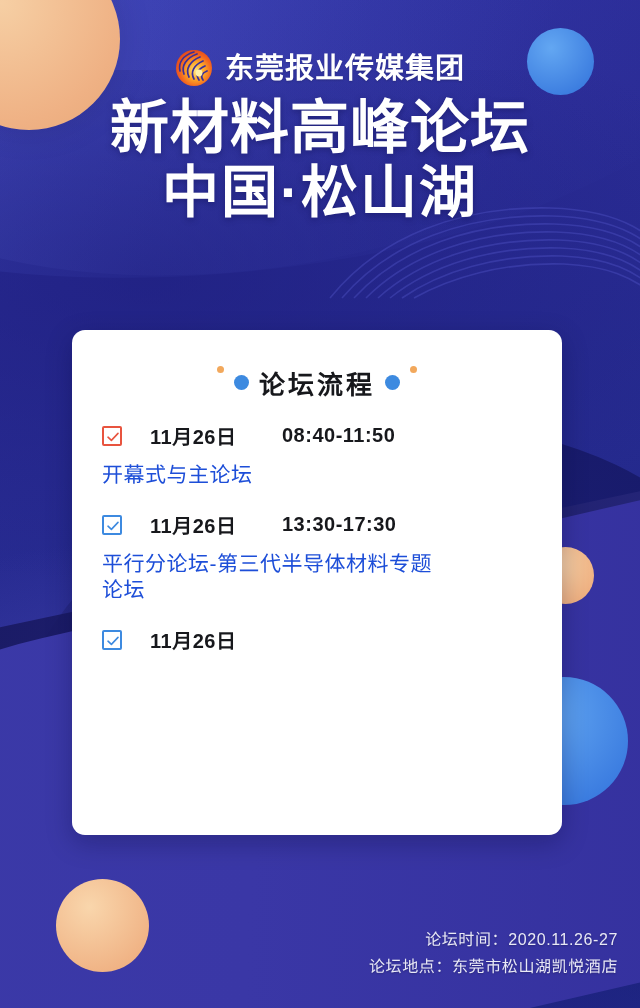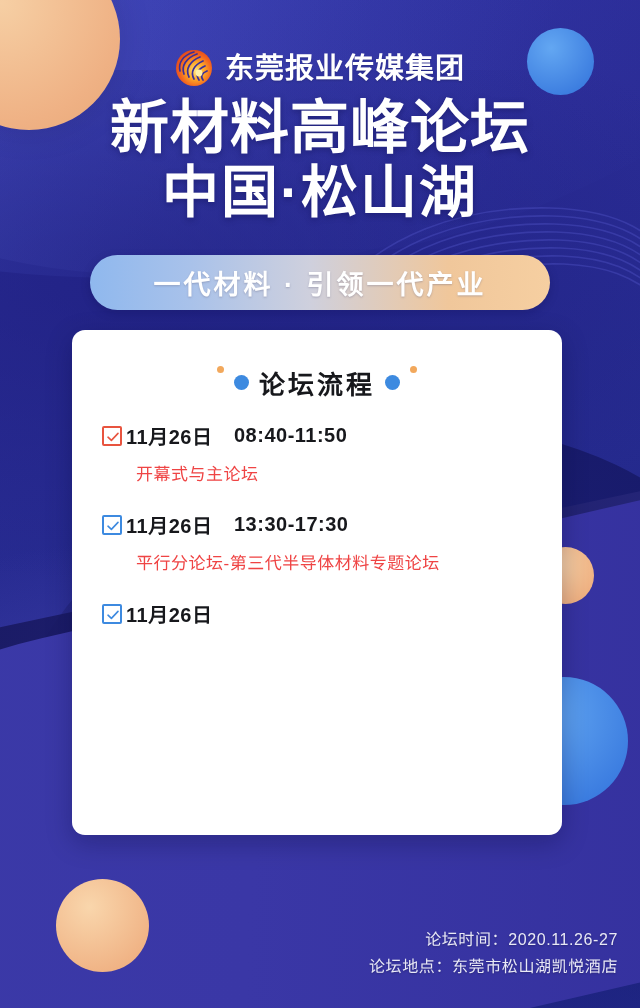--- a/index.html
+++ b/index.html
@@ -153,37 +153,37 @@
   }
   .card-head h2{
     margin:0;font-size:26px;font-weight:800;color:#17181c;letter-spacing:3px;
   }
   .dot{border-radius:50%;display:inline-block;}
   .dot-sm-orange{width:7px;height:7px;background:#f2a85c;align-self:flex-start;margin-top:2px;}
   .dot-lg-blue{width:15px;height:15px;background:#3d8ae0;}
 
   .agenda{margin-top:4px;}
   .agenda-item{margin-bottom:22px;}
-  .agenda-row{display:flex;align-items:center;gap:4px;}
+  .agenda-row{display:flex;align-items:center;gap:28px;}
   .chk{
     width:20px;height:20px;flex:0 0 20px;border:2px solid #3d8ae0;border-radius:2px;
     position:relative;background:#fff;box-sizing:border-box;
   }
   .chk.red{border-color:#e8543f;}
   .chk svg{position:absolute;left:2px;top:2px;}
   .agenda-date{
     font-size:20px;font-weight:800;color:#17181c;letter-spacing:.5px;
     min-width:104px;
   }
   .agenda-time{
     font-size:20px;font-weight:800;color:#17181c;letter-spacing:.5px;
   }
   .agenda-desc{
-    margin-top:12px;margin-left:34px;
-    font-size:17px;color:#ef4444;line-height:26px;letter-spacing:.5px;
+    margin-top:12px;
+    font-size:21px;color:#1d4ed8;line-height:26px;letter-spacing:.5px;
     max-width:330px;
   }
   .agenda-item.tight .agenda-desc{margin-top:6px;}
 
   
   .footer{
     position:absolute;right:22px;bottom:28px;text-align:right;z-index:6;
   }
   .footer div{
     color:#e9e9f6;font-size:16px;line-height:27px;letter-spacing:.6px;
@@ -248,23 +248,20 @@
       </svg>
     </div>
     <div class="logo-text">东莞报业传媒集团</div>
   </div>
 
   <div class="title-wrap">
     <div class="title-line l2">新材料高峰论坛</div>
     <div class="title-line l1">中国·松山湖</div>
   </div>
 
-  <div class="pill">
-    <span>一代材料 · 引领一代产业</span>
-  </div>
 
   <div class="card">
     <div class="card-head">
       <span class="dot dot-sm-orange"></span>
       <span class="dot dot-lg-blue"></span>
       <h2>论坛流程</h2>
       <span class="dot dot-lg-blue"></span>
       <span class="dot dot-sm-orange"></span>
     </div>
 

